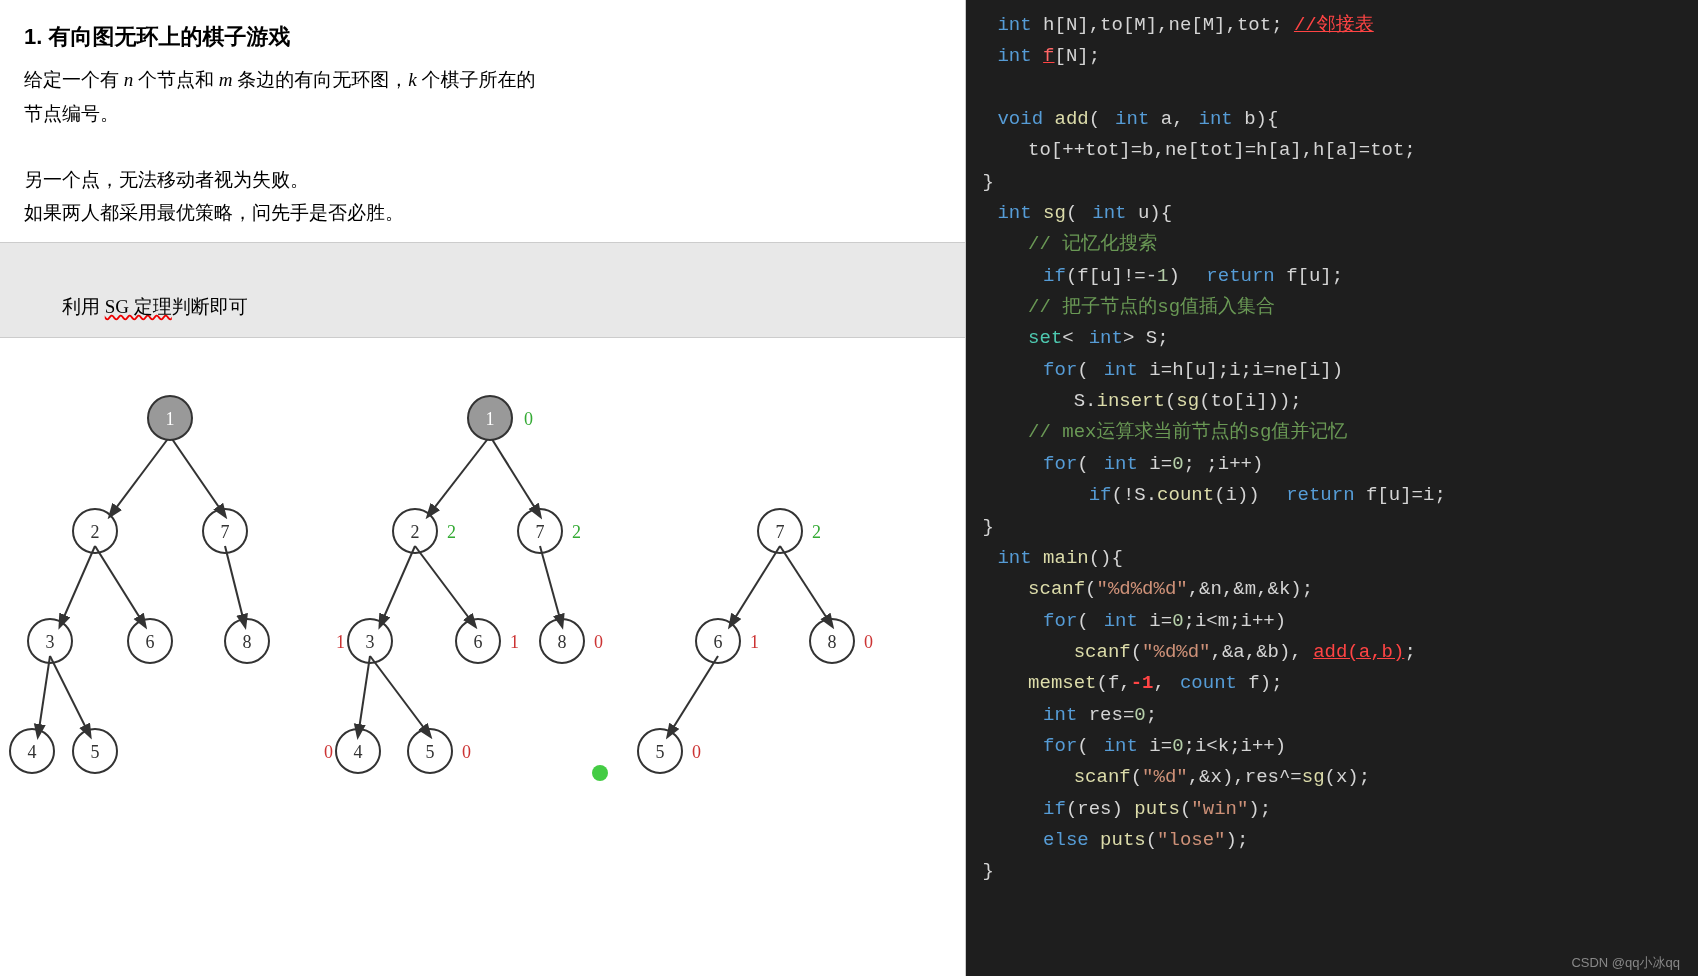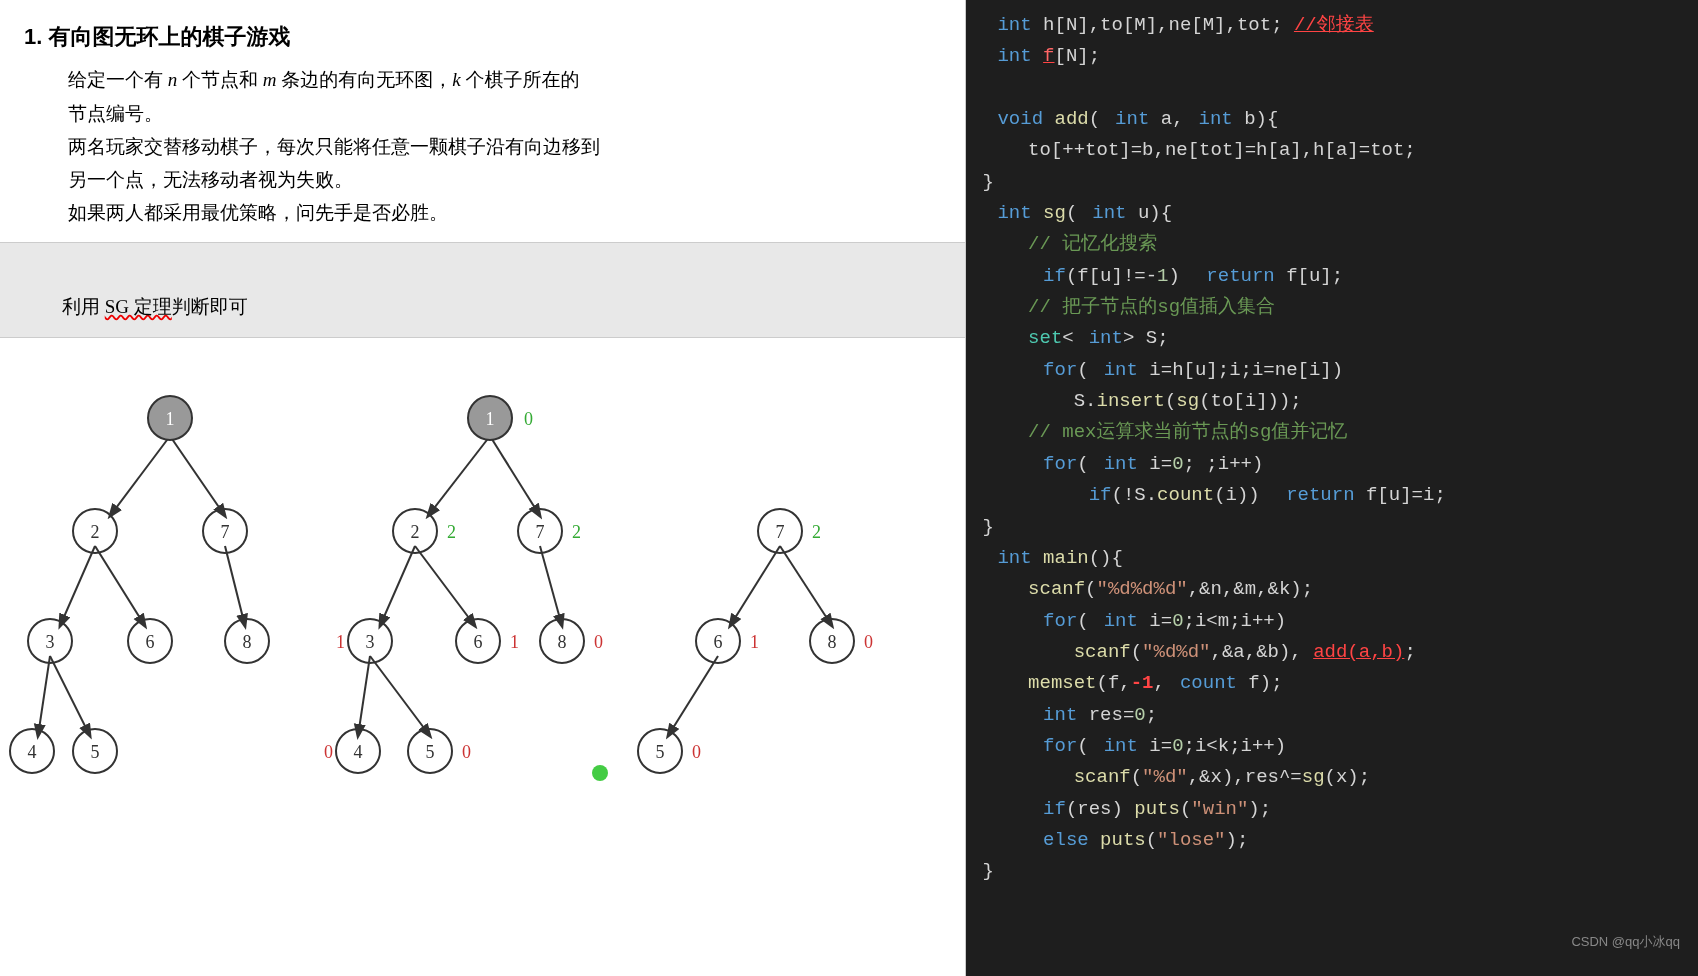--- a/index.html
+++ b/index.html
@@ -31,21 +31,20 @@
       font-size: 22px;
       font-weight: bold;
       margin-bottom: 8px;
       font-family: "Microsoft YaHei", "SimHei", sans-serif;
     }
 
     #problem-body {
       font-size: 19px;
       font-family: "Microsoft YaHei", "SimSun", serif;
       line-height: 1.75;
-      margin-left: 44px;
     }
 
     #problem-body .italic { font-style: italic; }
 
     #thinking-box {
       background: #e8e8e8;
       padding: 14px 24px;
       font-size: 19px;
       font-family: "Microsoft YaHei", "SimSun", serif;
       line-height: 1.75;
@@ -88,21 +87,21 @@
     .fn { color: #dcdcaa; } 
     .cm { color: #6a9955; } 
     .str { color: #ce9178; } 
     .num { color: #b5cea8; } 
     .red-underline { color: #f44; text-decoration: underline; text-decoration-color: #f44; text-align: right; }
     .type-color { color: #4ec9b0; }
 
     
     #watermark {
       position: absolute;
-      bottom: 25px;
+      bottom: 4px;
       right: 18px;
       font-size: 13px;
       color: #888;
       font-family: sans-serif;
     }
 
     
     #diagram-svg {
       position: absolute;
       top: 0; left: 0;
@@ -112,21 +111,21 @@
   </style>
 </head>
 <body>
 
 <div id="left-panel">
   <div id="problem-text">
     <div id="problem-title">1. 有向图无环上的棋子游戏</div>
     <div id="problem-body">
       <span>给定一个有 <em class="italic">n</em> 个节点和 <em class="italic">m</em> 条边的有向无环图，<em class="italic">k</em> 个棋子所在的</span><br>
       <span>节点编号。</span><br>
-      <span>两名玩家交替移动棋子，每次只能将任意一颗棋子沿有向边移到</span><br>
+      <br>
       <span>另一个点，无法移动者视为失败。</span><br>
       <span>如果两人都采用最优策略，问先手是否必胜。</span>
     </div>
   </div>
   <div id="thinking-box">
     <br>
     <span>　　利用 <span class="sg-underline">SG 定理</span>判断即可</span>
   </div>
   <div id="diagram-area">
     <svg id="diagram-svg" viewBox="0 0 890 610">

